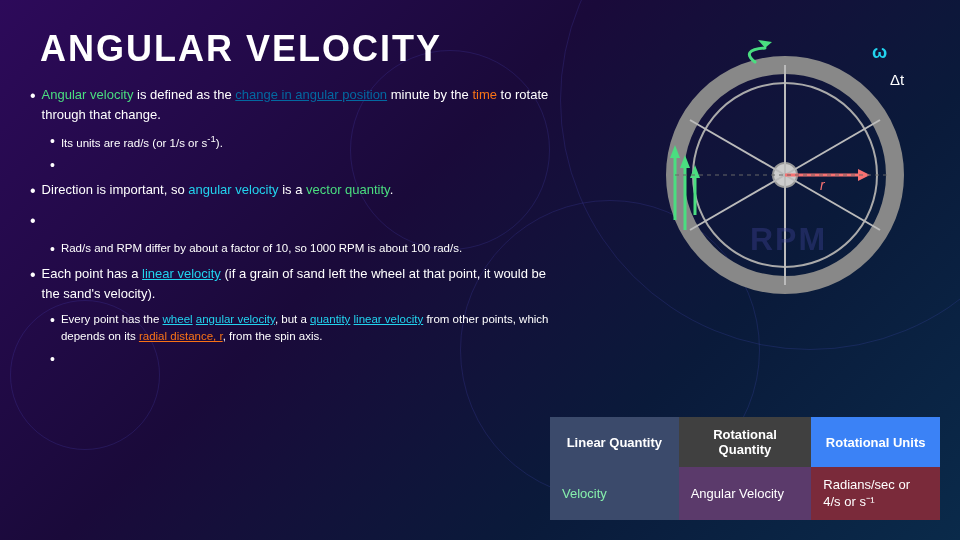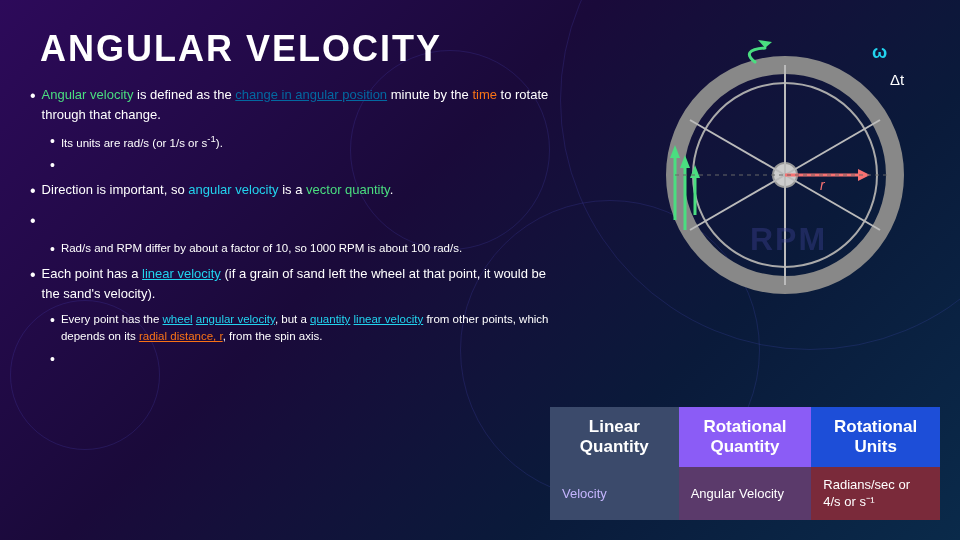--- a/index.html
+++ b/index.html
@@ -103,50 +103,50 @@
 
     table {
       width: 100%;
       border-collapse: collapse;
       font-size: 13px;
     }
 
     table thead tr th {
       padding: 10px 12px;
       font-weight: 700;
-      font-size: 17px;
+      font-size: 13px;
     }
 
     .col-linear {
       background: #3b4a6b;
       color: #fff;
       width: 33%;
     }
 
     .col-rotational-qty {
-      background: #8b5cf6;
+      background: #404040;
       color: #fff;
       width: 34%;
     }
 
     .col-rotational-units {
-      background: #1d4ed8;
+      background: #3b82f6;
       color: #fff;
       width: 33%;
       margin-left: 35px;
     }
 
     table tbody tr td {
       padding: 10px 12px;
       font-size: 13px;
     }
 
     .cell-linear-val {
       background: #3b4a6b;
-      color: #c4b5fd;
+      color: #86efac;
     }
 
     .cell-rotational-qty-val {
       background: #5b3a6b;
       color: #fff;
     }
 
     .cell-rotational-units-val {
       background: #7a2a3a;
       color: #fff;

